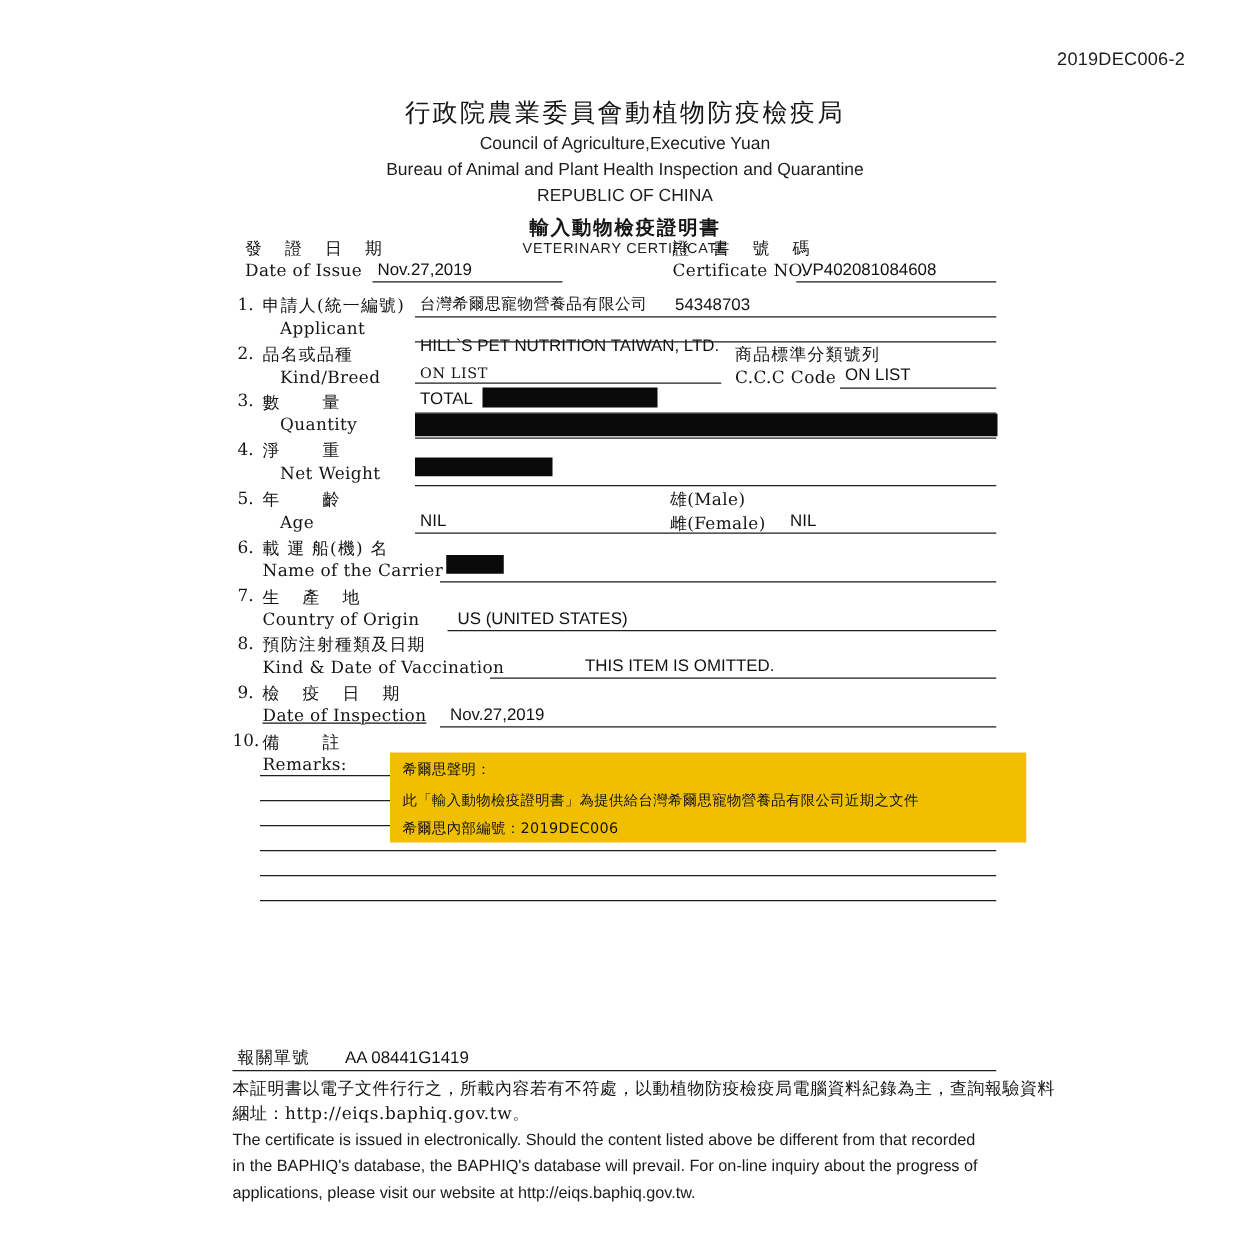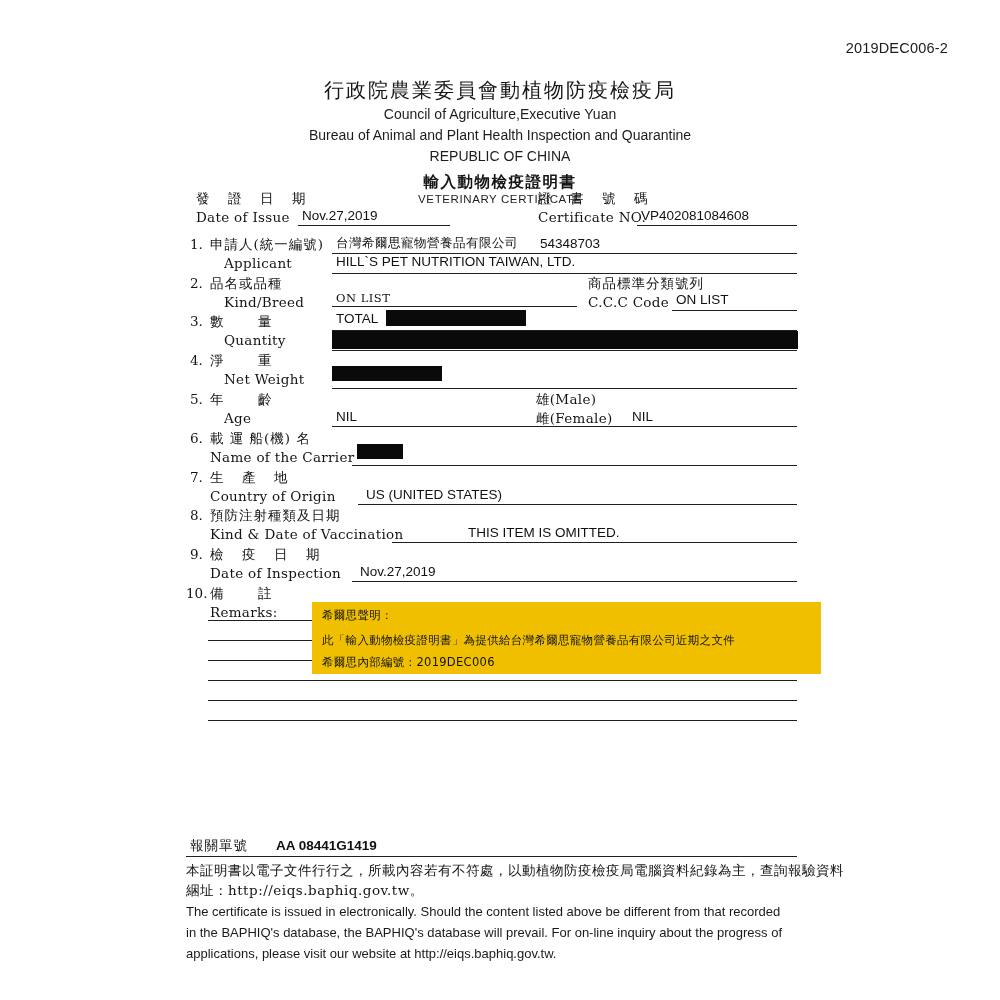--- a/index.html
+++ b/index.html
@@ -207,21 +207,21 @@
   <div class="field label-en" style="left:538px; top:209px;">Certificate NO.</div>
   <div class="field value" style="left:641px; top:208px;">VP402081084608</div>
   <div class="rule" style="left:637px; top:225px; width:160px;"></div>
 
   <div class="num" style="left:190px; top:236px;">1.</div>
   <div class="field label-cn" style="left:210px; top:236px; letter-spacing:1px;">申請人(統一編號)</div>
   <div class="field label-en" style="left:224px; top:255px;">Applicant</div>
   <div class="field" style="left:336px; top:235px; font-family:'DejaVu Serif','Liberation Serif',serif; font-size:12.5px; letter-spacing:0.5px;">台灣希爾思寵物營養品有限公司</div>
   <div class="field value" style="left:540px; top:236px;">54348703</div>
   <div class="rule" style="left:332px; top:253px; width:465px;"></div>
-  <div class="field value" style="left:336px; top:254px;">HILL`S PET NUTRITION TAIWAN, LTD.</div>
+  <div class="field value" style="left:336px; top:269px;">HILL`S PET NUTRITION TAIWAN, LTD.</div>
   <div class="rule" style="left:332px; top:273px; width:465px;"></div>
 
   <div class="num" style="left:190px; top:275px;">2.</div>
   <div class="field label-cn" style="left:210px; top:275px; letter-spacing:1px;">品名或品種</div>
   <div class="field label-en" style="left:224px; top:294px;">Kind/Breed</div>
   <div class="field value serif" style="left:336px; top:291px;">ON LIST</div>
   <div class="rule" style="left:332px; top:306px; width:245px;"></div>
   <div class="field label-cn" style="left:588px; top:275px; letter-spacing:1px;">商品標準分類號列</div>
   <div class="field label-en" style="left:588px; top:294px;">C.C.C Code</div>
   <div class="field value" style="left:676px; top:292px;">ON LIST</div>
@@ -264,21 +264,21 @@
   <div class="rule" style="left:358px; top:504px; width:439px;"></div>
 
   <div class="num" style="left:190px; top:507px;">8.</div>
   <div class="field label-cn" style="left:210px; top:507px; letter-spacing:1px;">預防注射種類及日期</div>
   <div class="field label-en" style="left:210px; top:526px;">Kind &amp; Date of Vaccination</div>
   <div class="field value" style="left:468px; top:525px;">THIS ITEM IS OMITTED.</div>
   <div class="rule" style="left:392px; top:542px; width:405px;"></div>
 
   <div class="num" style="left:190px; top:546px;">9.</div>
   <div class="field label-cn" style="left:210px; top:546px;">檢　疫　日　期</div>
-  <div class="field label-en" style="left:210px; top:565px;">Date of Inspection</div>
+  <div class="field label-en" style="left:210px; top:565px;text-decoration:underline;">Date of Inspection</div>
   <div class="field value" style="left:360px; top:564px;">Nov.27,2019</div>
   <div class="rule" style="left:352px; top:581px; width:445px;"></div>
 
   <div class="num" style="left:186px; top:585px;">10.</div>
   <div class="field label-cn" style="left:210px; top:585px;">備　　註</div>
   <div class="field label-en" style="left:210px; top:604px;">Remarks:</div>
 
   <div class="rule" style="left:208px; top:620px; width:589px;"></div>
   <div class="rule" style="left:208px; top:640px; width:589px;"></div>
   <div class="rule" style="left:208px; top:660px; width:589px;"></div>
@@ -286,21 +286,21 @@
   <div class="rule" style="left:208px; top:700px; width:589px;"></div>
   <div class="rule" style="left:208px; top:720px; width:589px;"></div>
 
   <div class="highlight" style="left:312px; top:602px; width:509px; height:72px;"></div>
   <div class="hl-text" style="left:322px; top:608px;">希爾思聲明：</div>
   <div class="hl-text" style="left:322px; top:633px;">此「輸入動物檢疫證明書」為提供給台灣希爾思寵物營養品有限公司近期之文件</div>
   <div class="hl-text" style="left:322px; top:655px;">希爾思內部編號：2019DEC006</div>
 
 
   <div class="field label-cn" style="left:190px; top:837px; letter-spacing:1px;">報關單號</div>
-  <div class="field value" style="left:276px; top:838px;font-weight:bold;">AA 08441G1419</div>
+  <div class="field value" style="left:276px; top:838px;">AA 08441G1419</div>
   <div class="rule" style="left:186px; top:856px; width:611px;"></div>
 
   <div class="footer-cn" style="left:186px; top:862px;">本証明書以電子文件行行之，所載內容若有不符處，以動植物防疫檢疫局電腦資料紀錄為主，查詢報驗資料</div>
   <div class="footer-cn" style="left:186px; top:882px;">綑址：http://eiqs.baphiq.gov.tw。</div>
   <div class="footer-en" style="left:186px; top:904px;">The certificate is issued in electronically. Should the content listed above be different from that recorded</div>
   <div class="footer-en" style="left:186px; top:925px;">in the BAPHIQ's database, the BAPHIQ's database will prevail. For on-line inquiry about the progress of</div>
   <div class="footer-en" style="left:186px; top:946px;">applications, please visit our website at http://eiqs.baphiq.gov.tw.</div>
 
 </div>
 

